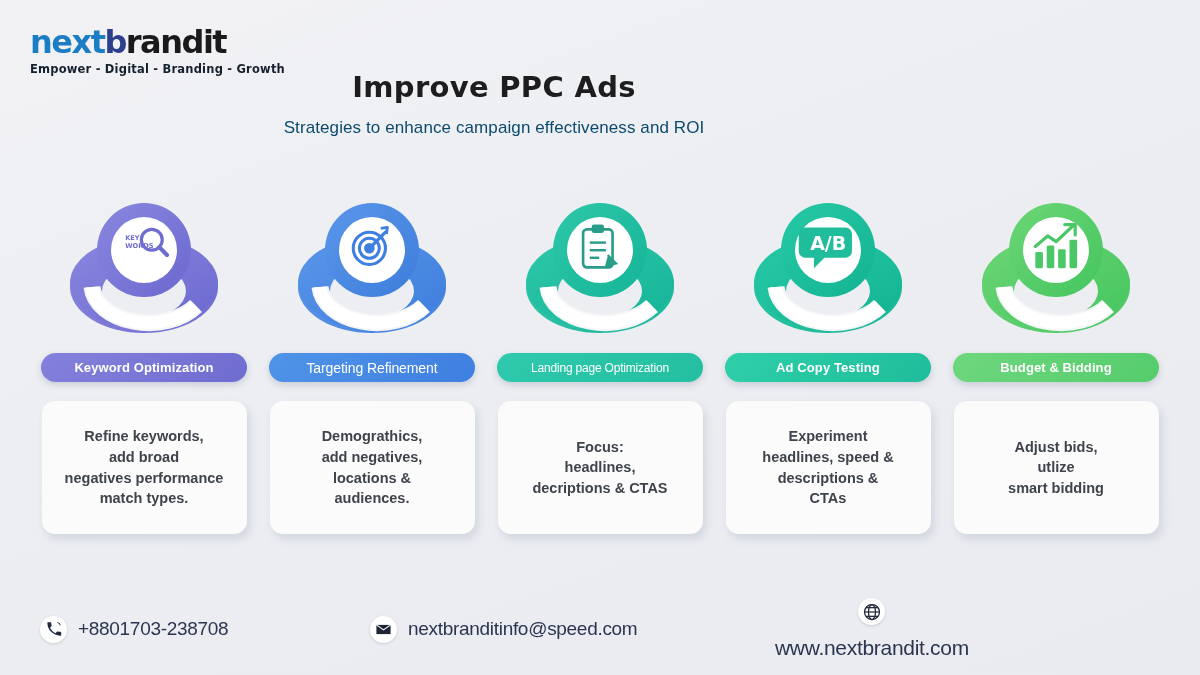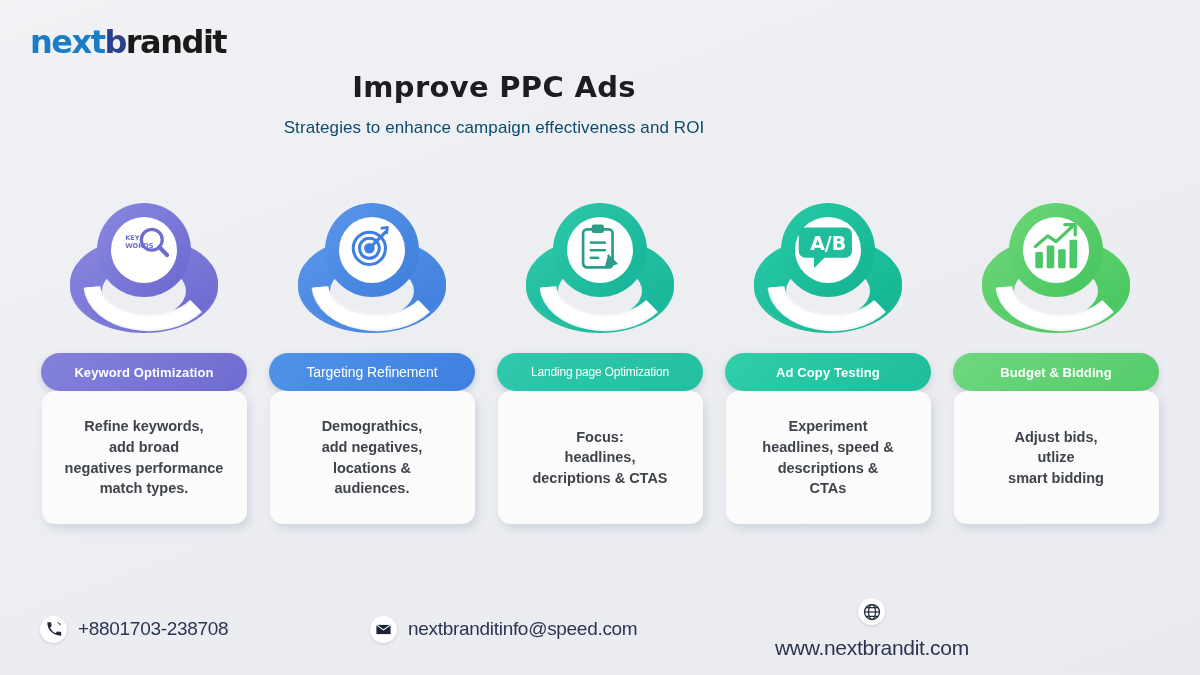--- a/index.html
+++ b/index.html
@@ -75,28 +75,29 @@
   .ring-wrap {
     width: 170px; height: 150px;
     position: relative;
     margin-bottom: 8px;
   }
   .ring-svg { position: absolute; left: 0; top: 0; }
 
   
   .badge {
     width: 206px;
-    height: 38px;
+    height: 29px;
     border-radius: 20px;
     display: flex;
     align-items: center;
     justify-content: center;
     color: #ffffff;
     text-align: center;
     box-shadow: 0 3px 7px rgba(80,90,120,0.22);
+    margin-bottom: 19px;
   }
   .badge-label { font-size: 13px; font-weight: bold; letter-spacing: 0.1px; }
   .badge.style-plain .badge-label {
     font-weight: normal;
     font-size: 14px;
     letter-spacing: -0.1px;
   }
   .badge.style-thin .badge-label {
     font-weight: normal;
     font-size: 12px;
@@ -154,20 +155,21 @@
     display: flex; align-items: center; justify-content: center;
     box-shadow: 0 1px 3px rgba(0,0,0,0.14);
     flex: 0 0 auto;
   }
 </style>
 </head>
 <body>
 
 <div class="logo-block">
   <div class="logo-word"><span class="logo-next">next</span><span class="logo-b">b</span><span class="logo-rest">randit</span></div>
+  <div class="logo-tagline">Empower - Digital - Branding - Growth</div>
 </div>
 
 <div class="header">
   <div class="page-title">Improve PPC Ads</div>
   <div class="page-subtitle">Strategies to enhance campaign effectiveness and ROI</div>
 </div>
 
 <div class="columns" id="columns">
     <div class="column">
     <div class="ring-wrap">

